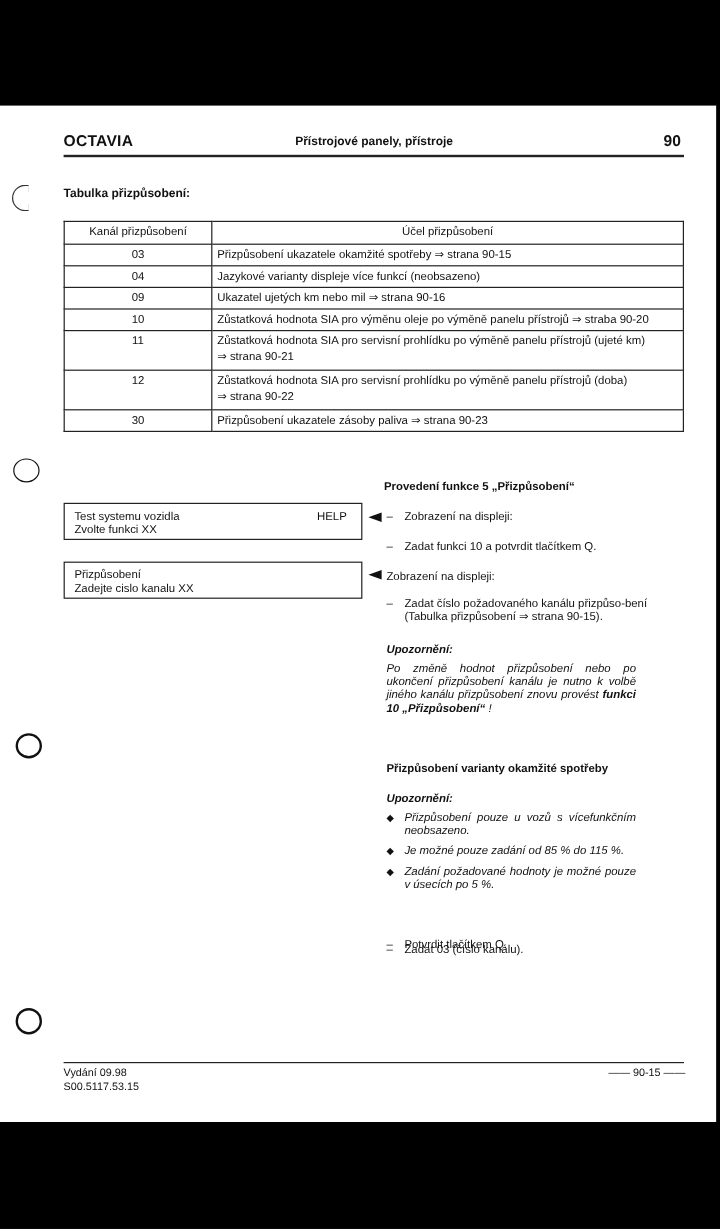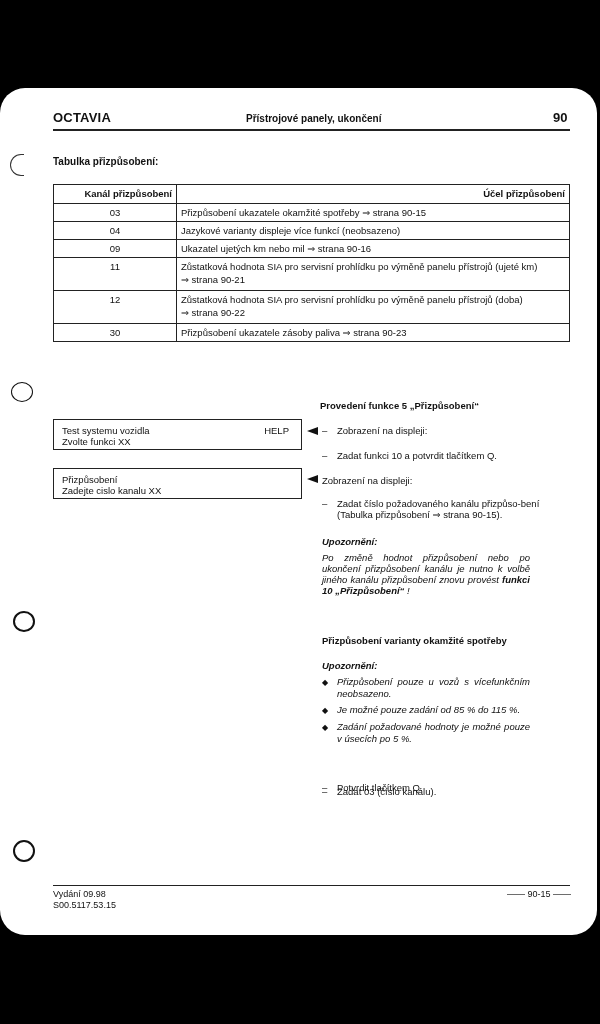--- a/index.html
+++ b/index.html
@@ -1,40 +1,39 @@
 <!DOCTYPE html>
 <html><head>
   <meta charset="utf-8">
   <style>
     * { box-sizing: border-box; margin: 0; padding: 0; }
     html, body { width: 600px; height: 1024px; background: #000; overflow: hidden; }
     body { position: relative; font-family: "Liberation Sans", "DejaVu Sans", sans-serif; color: #111; }
     .page {
       position: absolute; left: 0; top: 88px; width: 597px; height: 847px;
       background: #fff;
-      border-radius: 25px;
     }
     .edge-line { position: absolute; left: 597px; top: 88px; width: 3px; height: 847px; background: #000; }
     .abs { position: absolute; }
 
     
     .hdr-left { left: 53px; top: 22px; font-size: 13px; font-weight: bold; letter-spacing: 0.2px; }
     .hdr-mid { left: 246px; top: 25px; font-size: 10px; font-weight: bold; }
     .hdr-right { left: 553px; top: 22px; font-size: 13px; font-weight: bold; }
     .hdr-rule { left: 53px; top: 41px; width: 517px; height: 2px; background: #222; }
 
     .section-title { left: 53px; top: 68px; font-size: 10px; font-weight: bold; }
 
     
     .tbl {
       left: 53px; top: 96px; width: 517px;
       border-collapse: collapse; font-size: 9.5px;
     }
     .tbl th, .tbl td { border: 1px solid #222; padding: 2px 4px; vertical-align: top; line-height: 13px; }
-    .tbl th { font-weight: bold; height: 19px; text-align: right; }
+    .tbl th { font-weight: normal; height: 19px; text-align: center; }
     .tbl td.ch { text-align: center; width: 123px; }
     .tbl tr.r1 td { height: 18px; }
     .tbl tr.r2 td { height: 33px; }
 
     
     .hole { border: 2px solid #111; border-radius: 50%; }
 
     
     .disp {
       border: 1px solid #222; font-size: 9.5px; line-height: 11px;
@@ -58,21 +57,21 @@
     .foot-rule { left: 53px; top: 797px; width: 517px; height: 1px; background: #222; }
     .foot-left { left: 53px; top: 801px; font-size: 9px; line-height: 11px; }
     .foot-right { left: 507px; top: 801px; font-size: 9px; }
   </style>
 </head>
 <body>
 
 <div class="page">
 
   <div class="abs hdr-left">OCTAVIA</div>
-  <div class="abs hdr-mid">Přístrojové panely, ukončení</div>
+  <div class="abs hdr-mid">Přístrojové panely, přístroje</div>
   <div class="abs hdr-right">90</div>
   <div class="abs hdr-rule"></div>
 
   <div class="abs" style="left:10px; top:66px; width:14px; height:22px; border:1px solid #333; border-right:none; border-radius:12px 0 0 12px;"></div>
   <div class="abs hole" style="left:11px; top:294px; width:22px; height:20px; border-width:1.5px;"></div>
   <div class="abs hole" style="left:13px; top:523px; width:22px; height:21px;"></div>
   <div class="abs hole" style="left:13px; top:752px; width:22px; height:22px; border-width:2.5px;"></div>
 
   <div class="abs section-title">Tabulka přizpůsobení:</div>
 
@@ -88,20 +87,24 @@
         <td class="ch">03</td>
         <td>Přizpůsobení ukazatele okamžité spotřeby ⇒ strana 90-15</td>
       </tr>
       <tr class="r1">
         <td class="ch">04</td>
         <td>Jazykové varianty displeje více funkcí (neobsazeno)</td>
       </tr>
       <tr class="r1">
         <td class="ch">09</td>
         <td>Ukazatel ujetých km nebo mil ⇒ strana 90-16</td>
+      </tr>
+      <tr class="r1">
+        <td class="ch">10</td>
+        <td>Zůstatková hodnota SIA pro výměnu oleje po výměně panelu přístrojů ⇒ straba 90-20</td>
       </tr>
       <tr class="r2">
         <td class="ch">11</td>
         <td>
           <div>Zůstatková hodnota SIA pro servisní prohlídku po výměně panelu přístrojů (ujeté km)</div>
           <div>⇒ strana 90-21</div>
         </td>
       </tr>
       <tr class="r2">
         <td class="ch">12</td>

